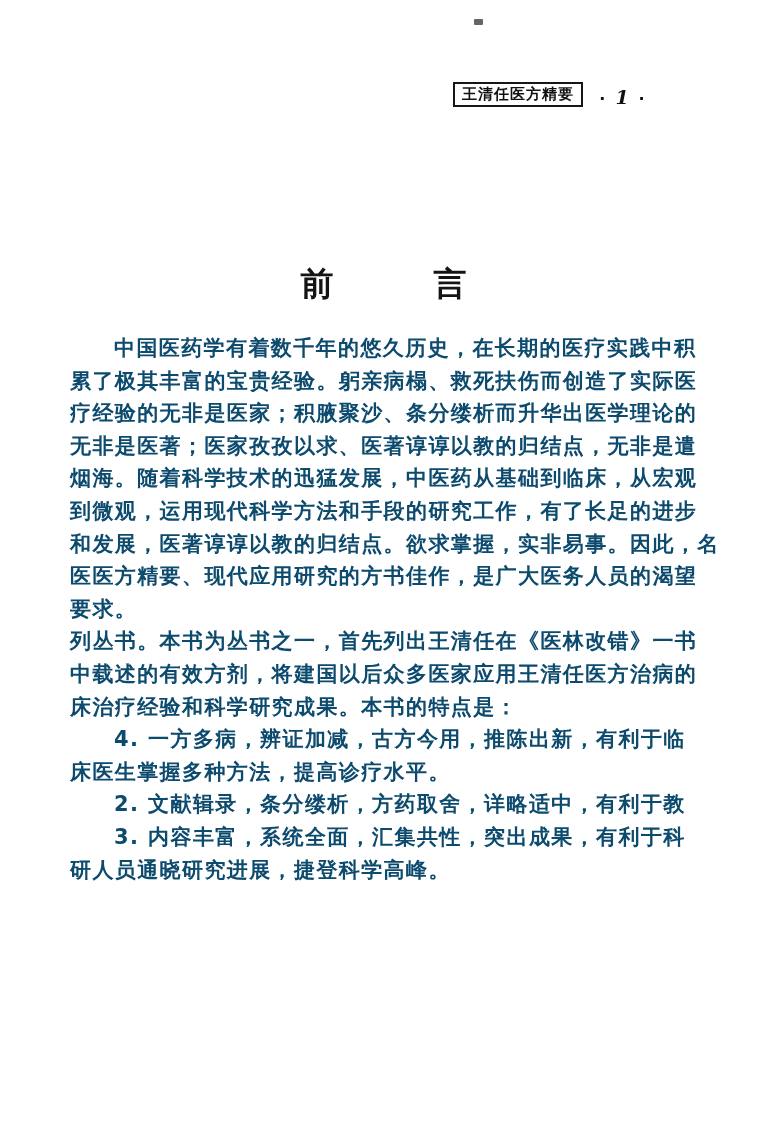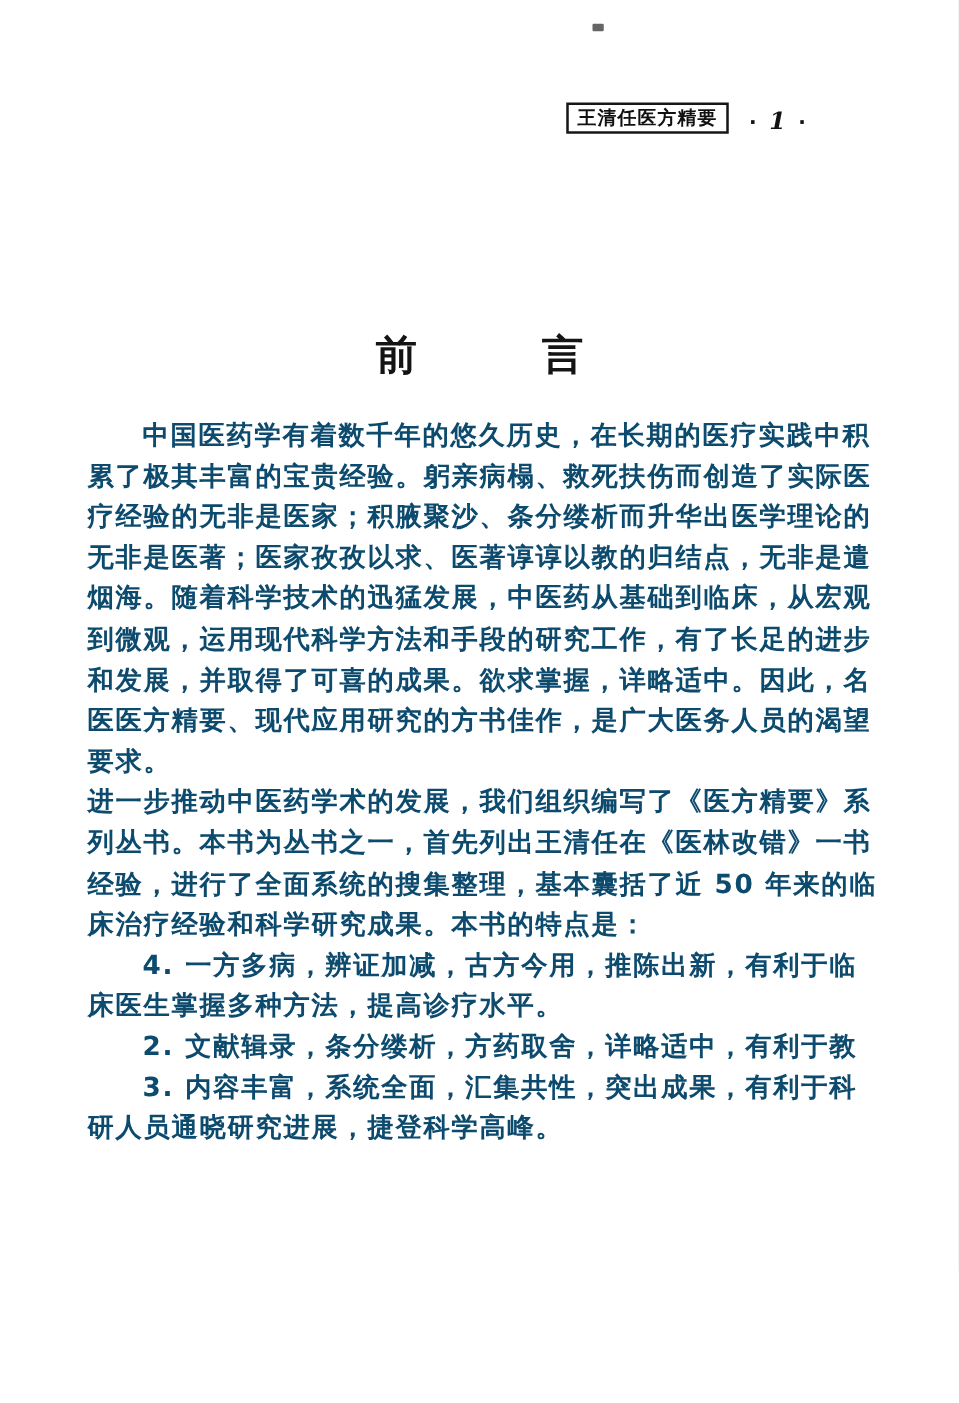--- a/index.html
+++ b/index.html
@@ -116,26 +116,25 @@
     <span>言</span>
   </div>
 
   <div class="body-text">
       <div class="line indent">中国医药学有着数千年的悠久历史，在长期的医疗实践中积</div>
       <div class="line">累了极其丰富的宝贵经验。躬亲病榻、救死扶伤而创造了实际医</div>
       <div class="line">疗经验的无非是医家；积腋聚沙、条分缕析而升华出医学理论的</div>
       <div class="line">无非是医著；医家孜孜以求、医著谆谆以教的归结点，无非是遣</div>
       <div class="line">烟海。随着科学技术的迅猛发展，中医药从基础到临床，从宏观</div>
       <div class="line">到微观，运用现代科学方法和手段的研究工作，有了长足的进步</div>
-      <div class="line">和发展，并取得了可喜的成果。欲求掌握，详略适中。因此，名</div>
+      <div class="line">和发展，医著谆谆以教的归结点。欲求掌握，实非易事。因此，名</div>
       <div class="line">医医方精要、现代应用研究的方书佳作，是广大医务人员的渴望</div>
       <div class="line">要求。</div>
-      <div class="line">进一步推动中医药学术的发展，我们组织编写了《医方精要》系</div>
       <div class="line">列丛书。本书为丛书之一，首先列出王清任在《医林改错》一书</div>
-      <div class="line">经验，进行了全面系统的搜集整理，基本囊括了近 50 年来的临</div>
+      <div class="line">中载述的有效方剂，将建国以后众多医家应用王清任医方治病的</div>
       <div class="line">床治疗经验和科学研究成果。本书的特点是：</div>
       <div class="line indent">4. 一方多病，辨证加减，古方今用，推陈出新，有利于临</div>
       <div class="line">床医生掌握多种方法，提高诊疗水平。</div>
       <div class="line indent">2. 文献辑录，条分缕析，方药取舍，详略适中，有利于教</div>
       <div class="line indent">3. 内容丰富，系统全面，汇集共性，突出成果，有利于科</div>
       <div class="line">研人员通晓研究进展，捷登科学高峰。</div>
     </div>
 
 </div>
 

